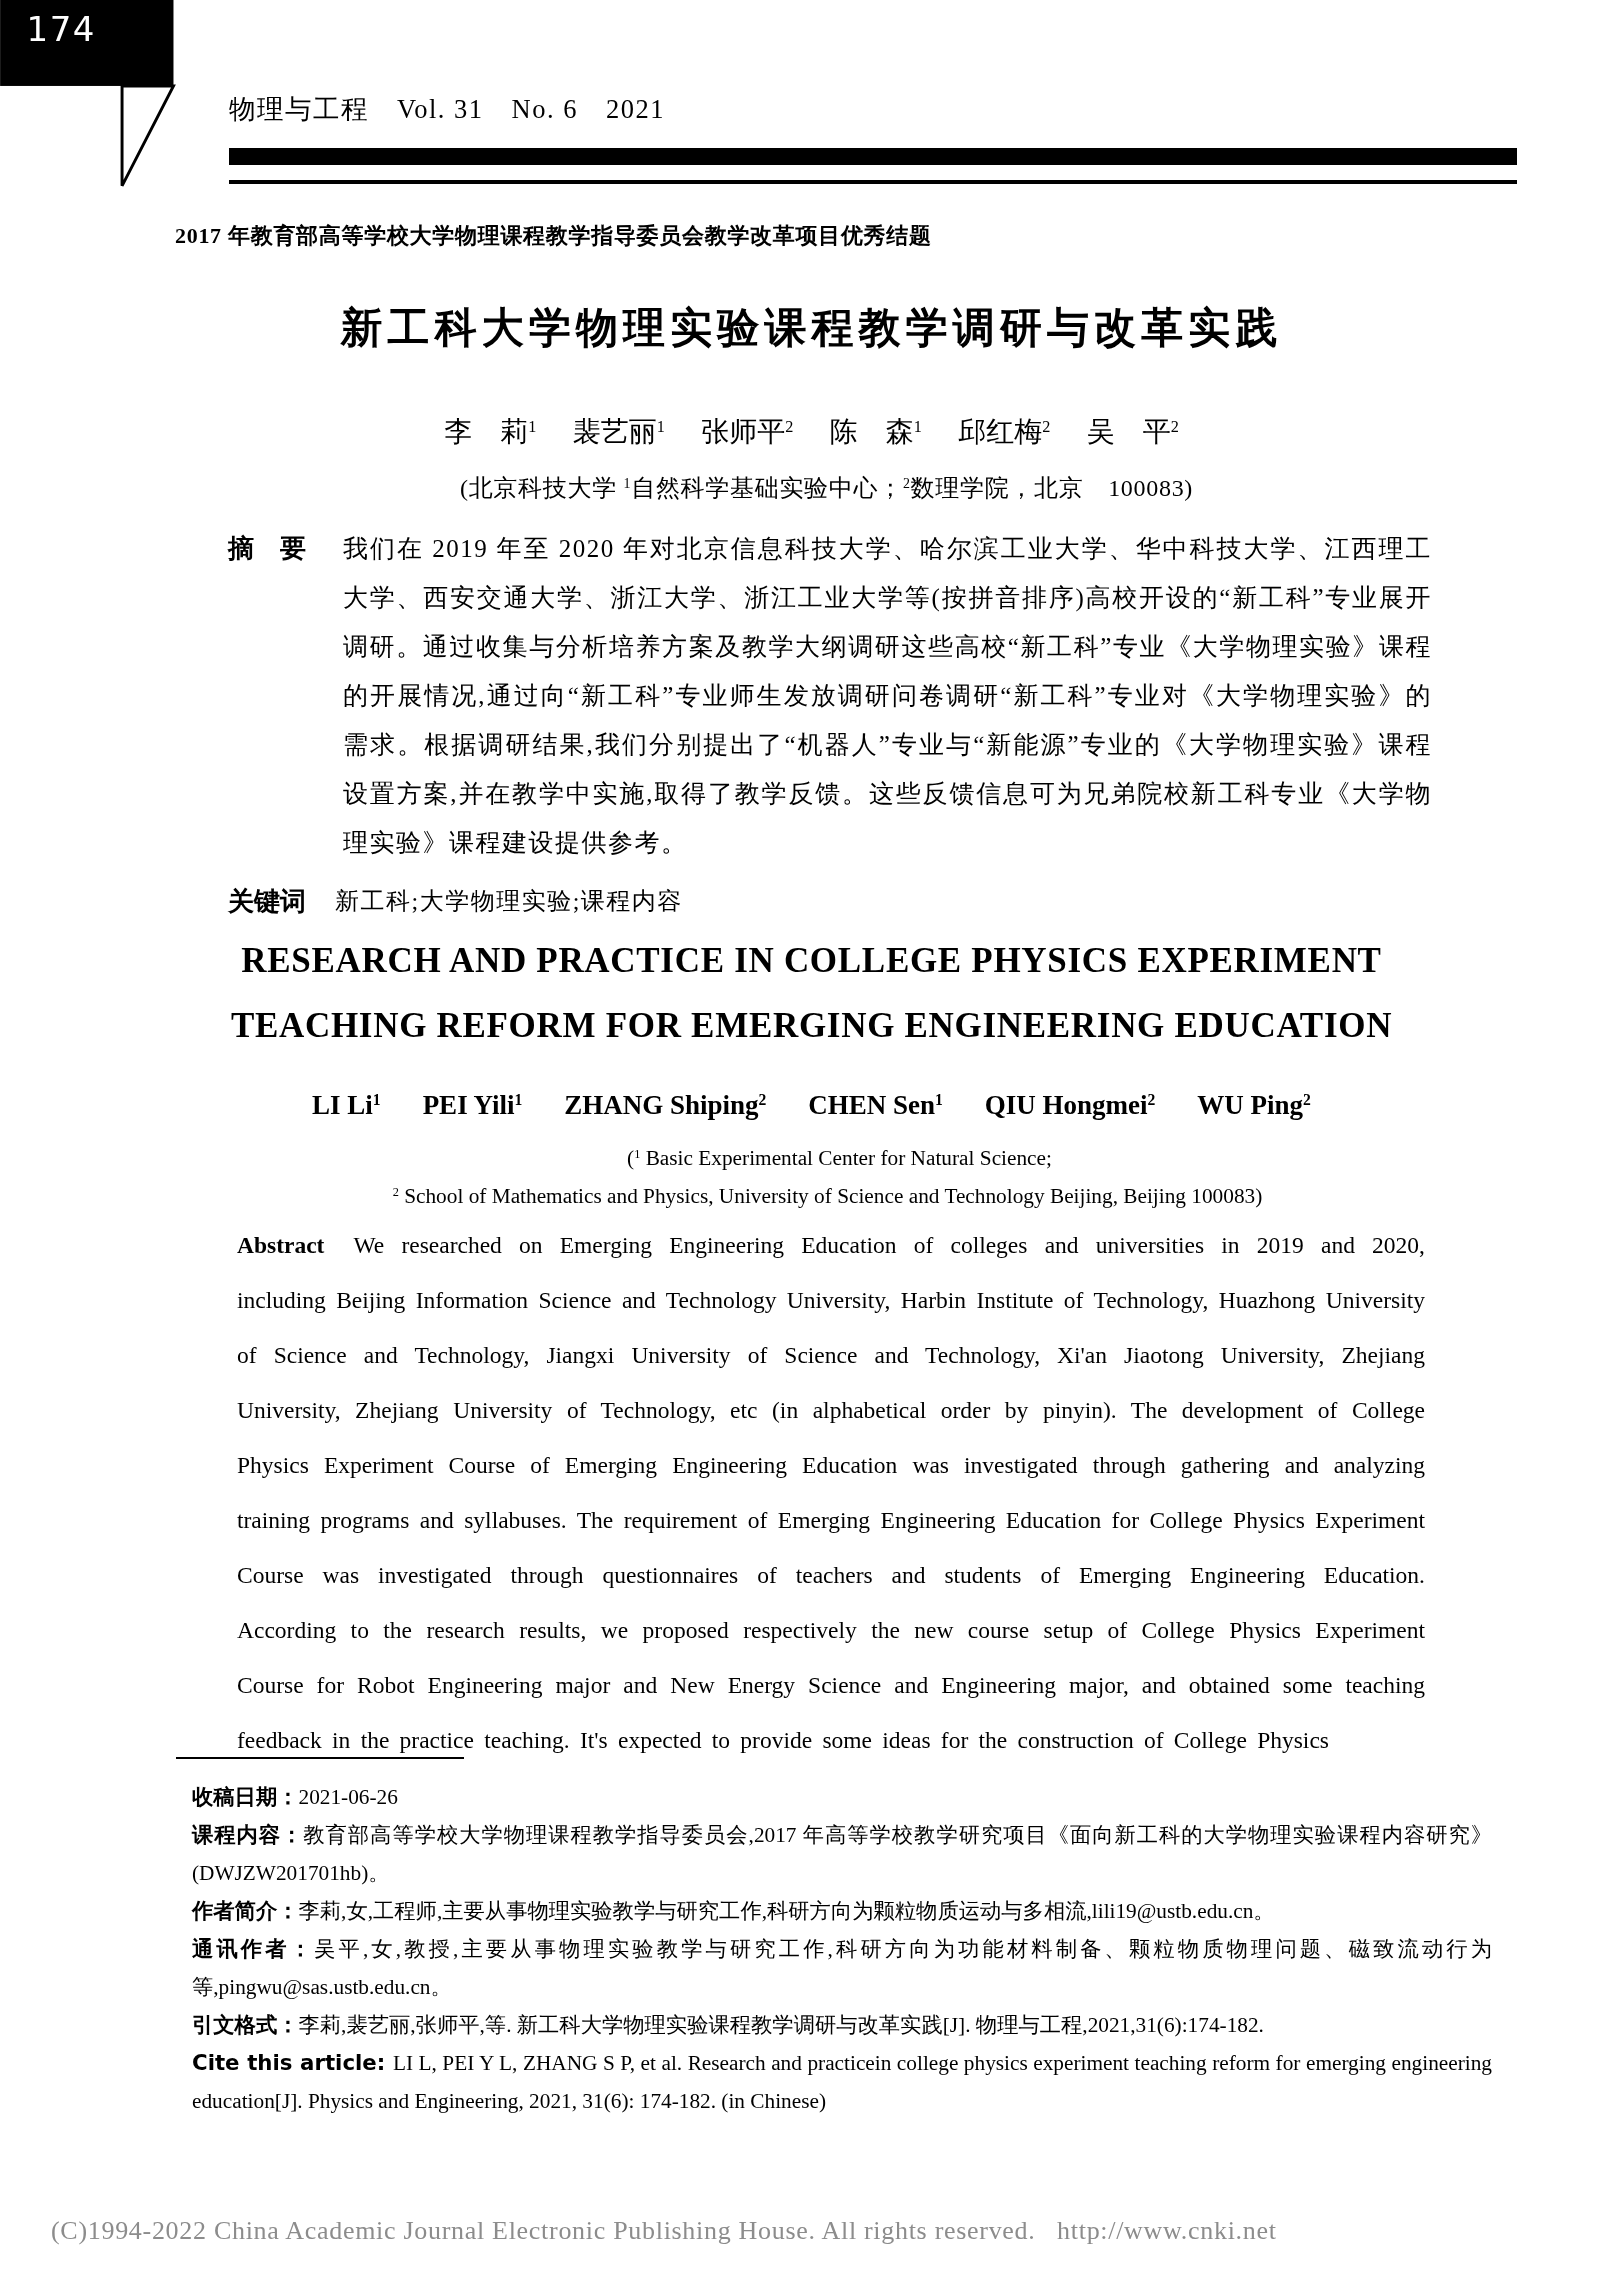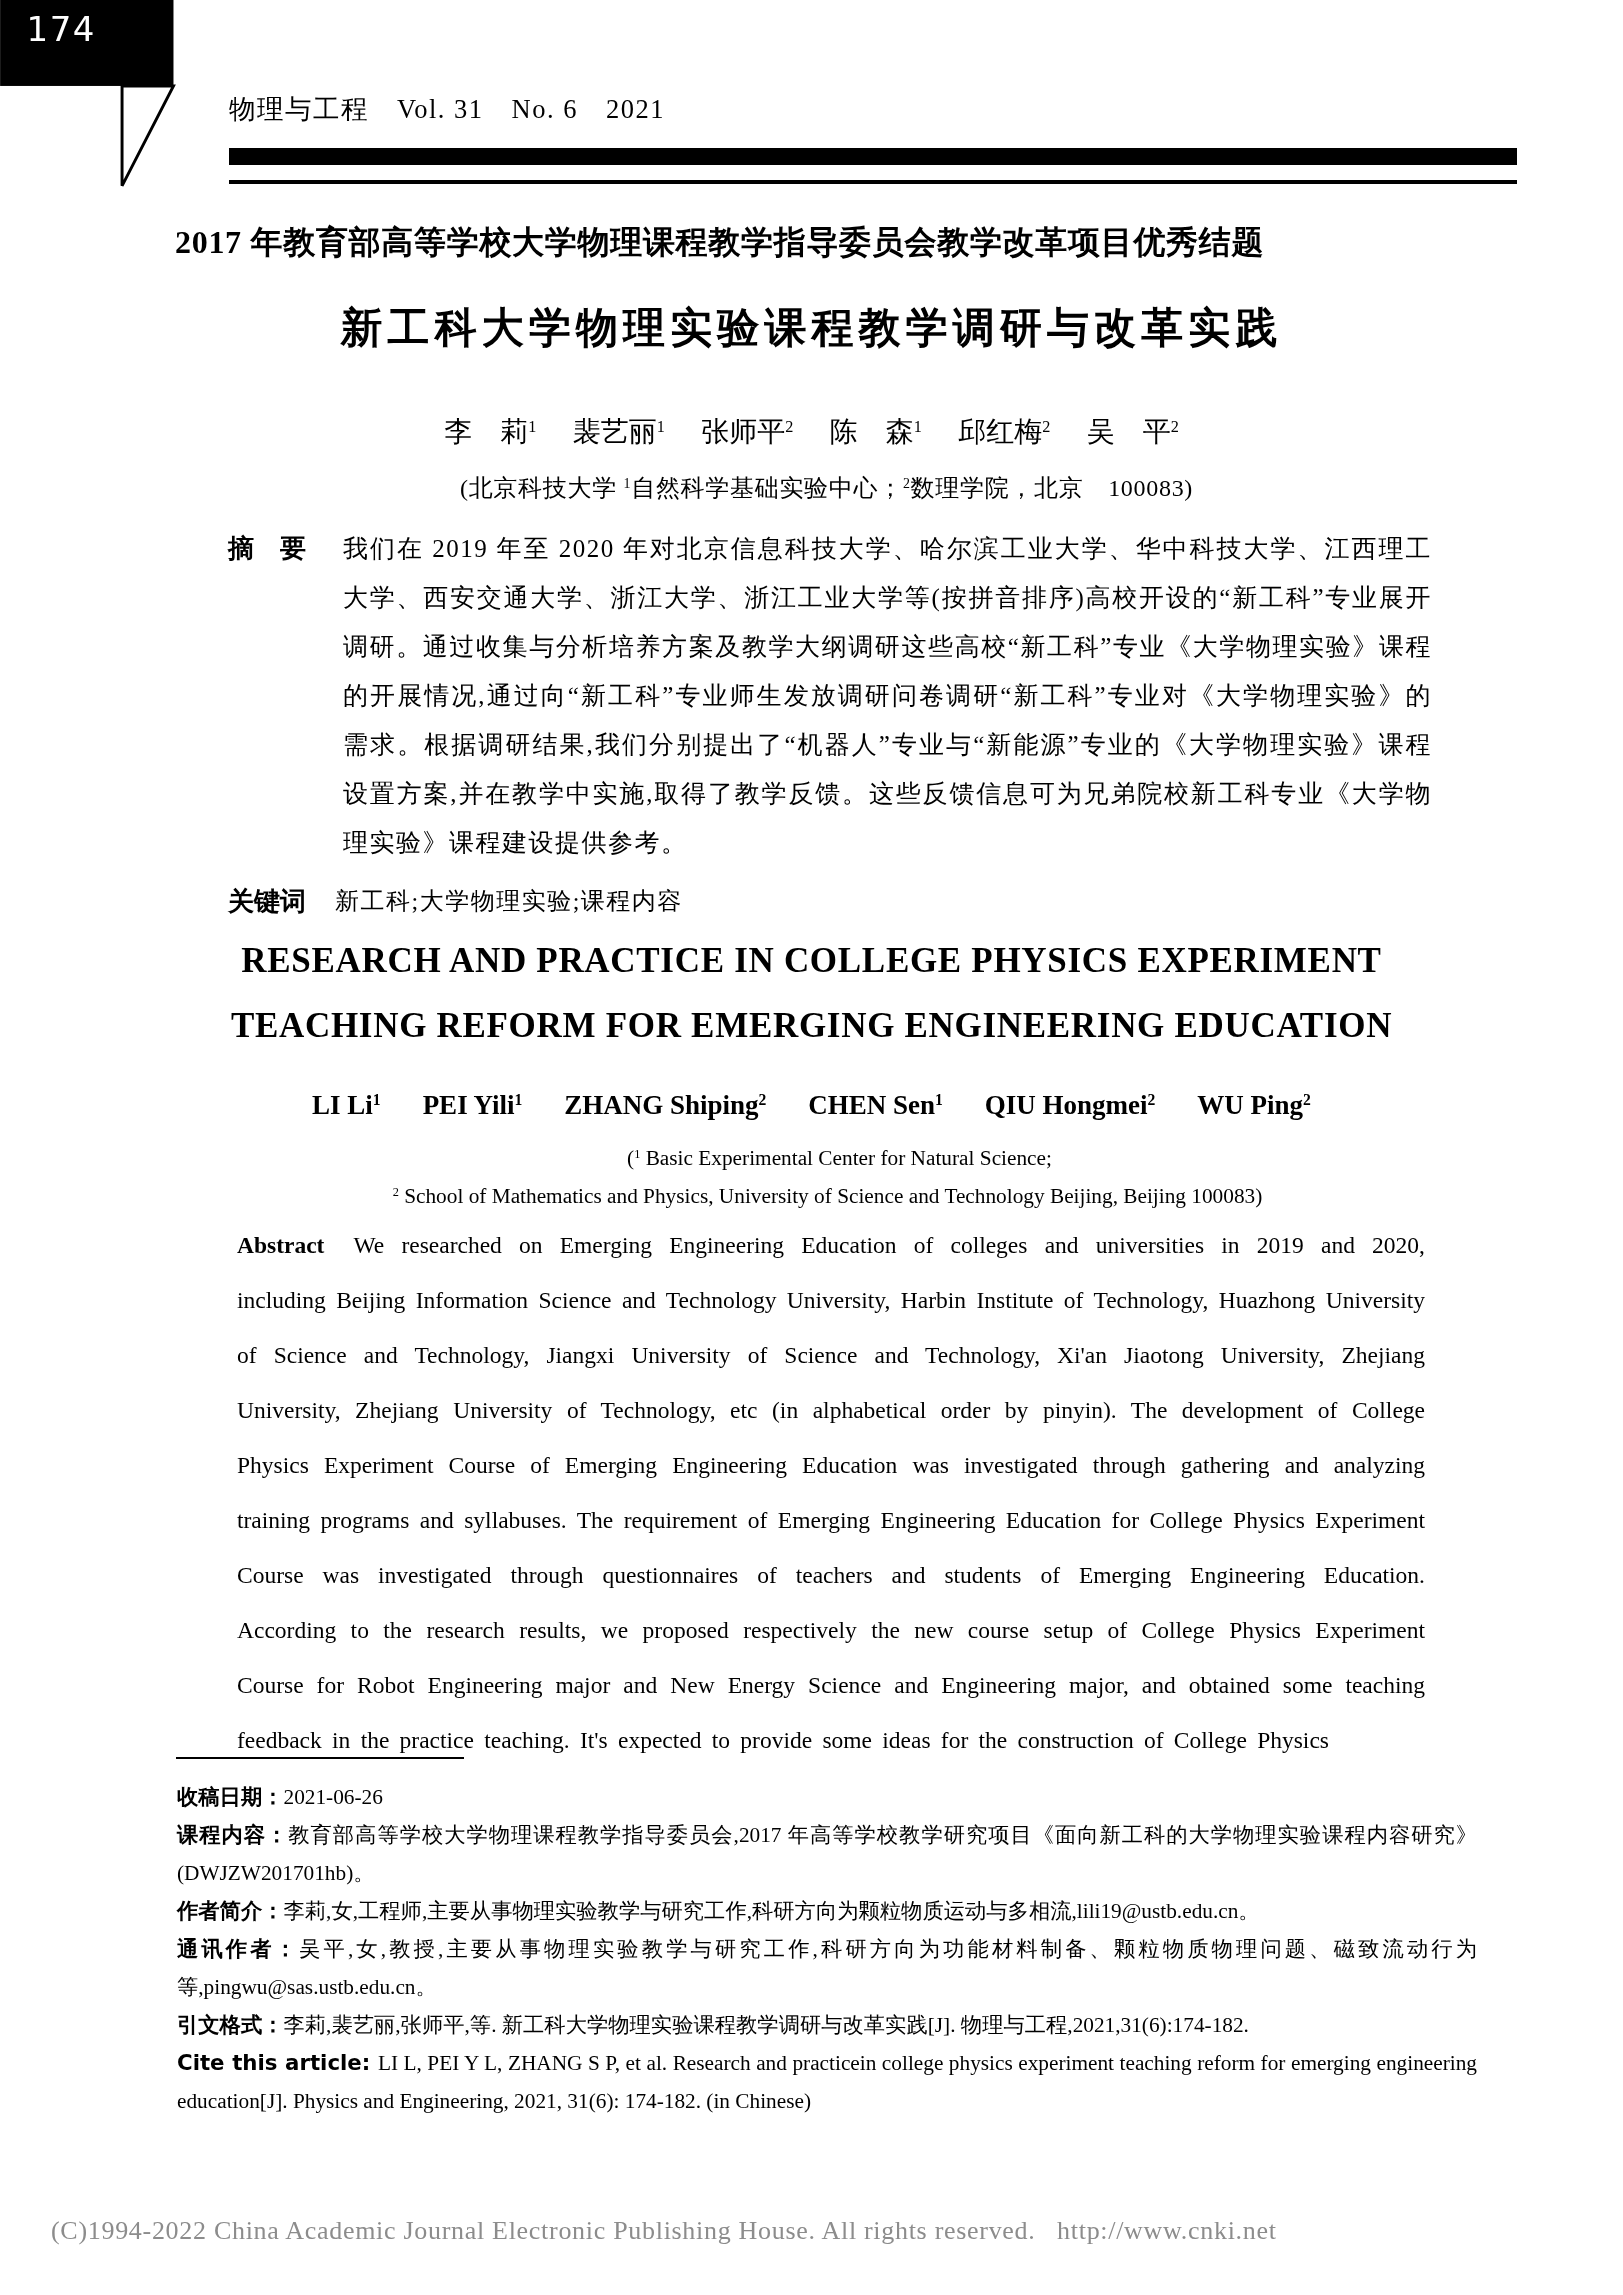--- a/index.html
+++ b/index.html
@@ -16,21 +16,21 @@
   }
   
   .journal-line {
     position:absolute; left:229px; top:91px; font-size:26.5px;
     letter-spacing:1.5px; white-space:pre;
   }
   .rule-thick { position:absolute; left:229px; top:148px; width:1288px; height:17px; background:#000; }
   .rule-thin  { position:absolute; left:229px; top:180px; width:1288px; height:3.7px;  background:#000; }
 
   .project-note {
-    position:absolute; left:175px; top:221px; font-size:32px; font-weight:600;
+    position:absolute; left:175px; top:221px; font-size:22px; font-weight:600;
     letter-spacing:0.7px;
   }
   .title-cn {
     position:absolute; left:0; width:1623px; top:300px; text-align:center;
     font-family:"DejaVu Sans", sans-serif; font-weight:bold; font-size:42px; letter-spacing:5.1px;
   }
   .authors-cn { position:absolute; left:0; width:1623px; top:413px; text-align:center; font-size:28px; }
   .authors-cn .author { margin:0 14.7px; white-space:pre; }
   .sup { font-size:0.58em; position:relative; top:-0.55em; }
   .affil-cn { position:absolute; left:0; width:1623px; top:472px; text-align:center; font-size:24px; letter-spacing:0.7px;margin-left:15px; }
@@ -60,21 +60,21 @@
   .affil-en-1 { position:absolute; left:0; width:1623px; top:1146px; text-align:center; font-size:21.3px;padding-left:28px; }
   .affil-en-2 { position:absolute; left:16px; width:1623px; top:1184px; text-align:center; font-size:21.3px; }
   .abstract-en {
     position:absolute; left:237px; top:1218px; width:1188px;
     font-size:23.5px; line-height:55px; text-align:justify; word-spacing:4.4px;
   }
   .abstract-en .ab-label { font-weight:bold; margin-right:29px; }
 
   
   .fn-divider { position:absolute; left:176px; top:1757px; width:288px; height:2.2px; background:#000; }
-  .footnotes { position:absolute; left:177px; top:1778px; width:1300px; font-size:21.3px; line-height:38px; }
+  .footnotes { position:absolute; left:192px; top:1778px; width:1300px; font-size:21.3px; line-height:38px; }
   .fn-row { text-align:justify; }
   .fn-label { font-family:"DejaVu Sans", sans-serif; font-weight:bold; white-space:pre; }
 
   .copyright {
     position:absolute; left:51px; top:2216px; font-size:26px; color:#8c8c8c;
     white-space:pre; letter-spacing:0.7px;
   }
 </style>
 </head>
 <body>

